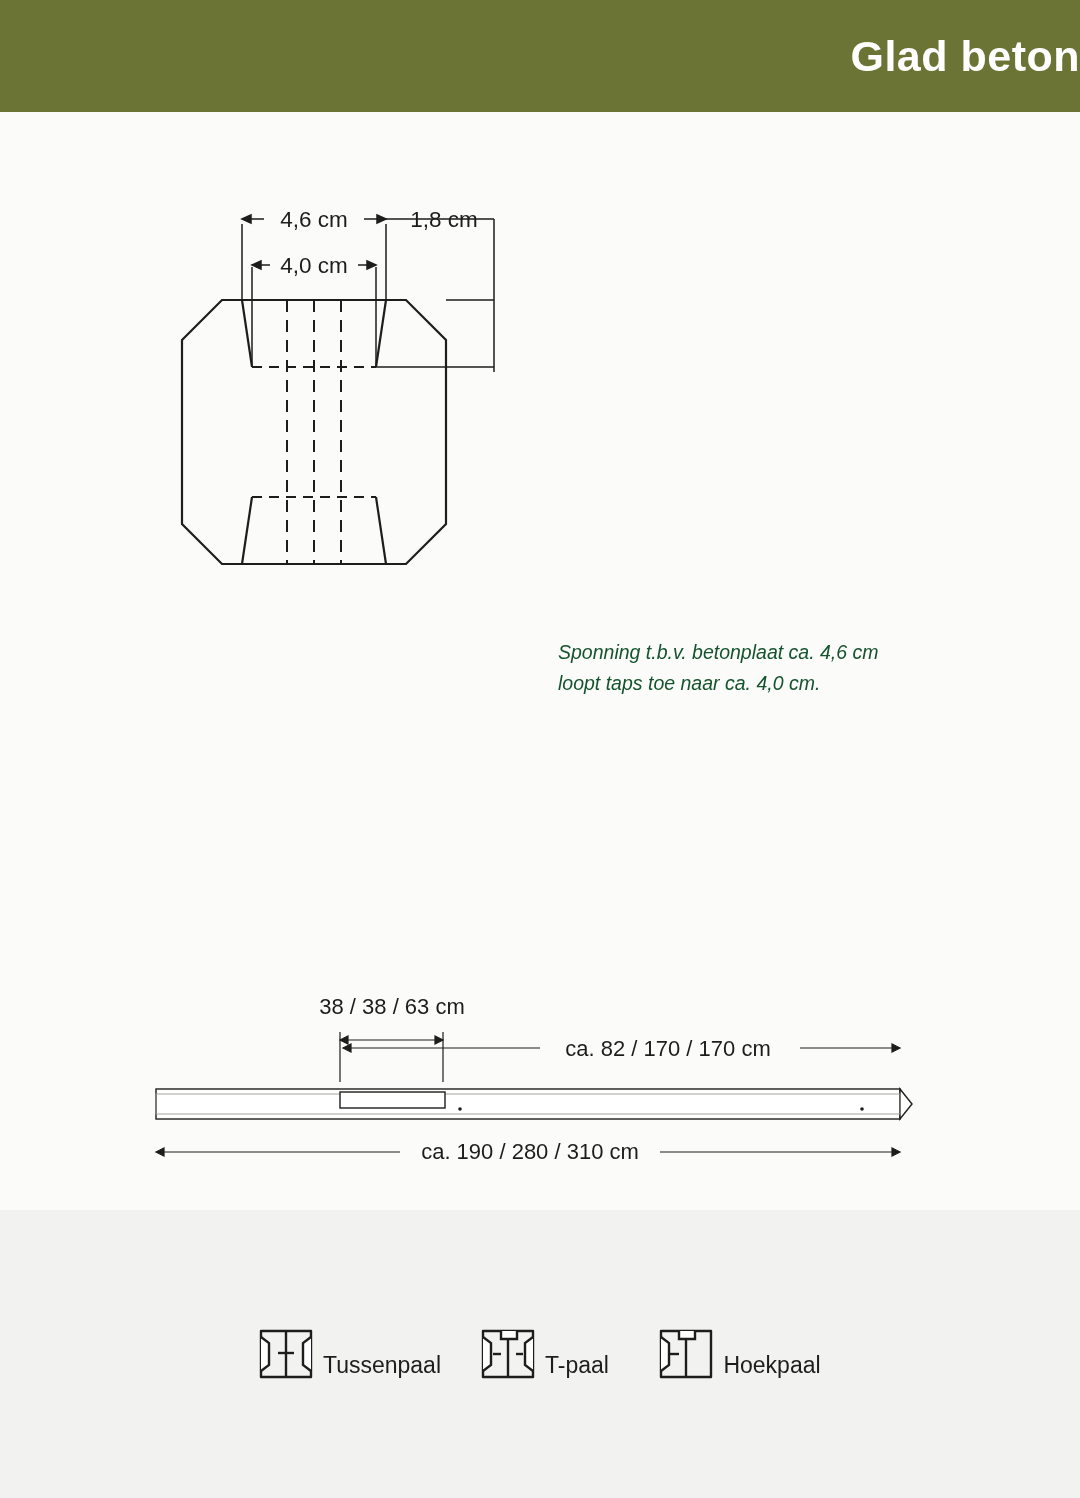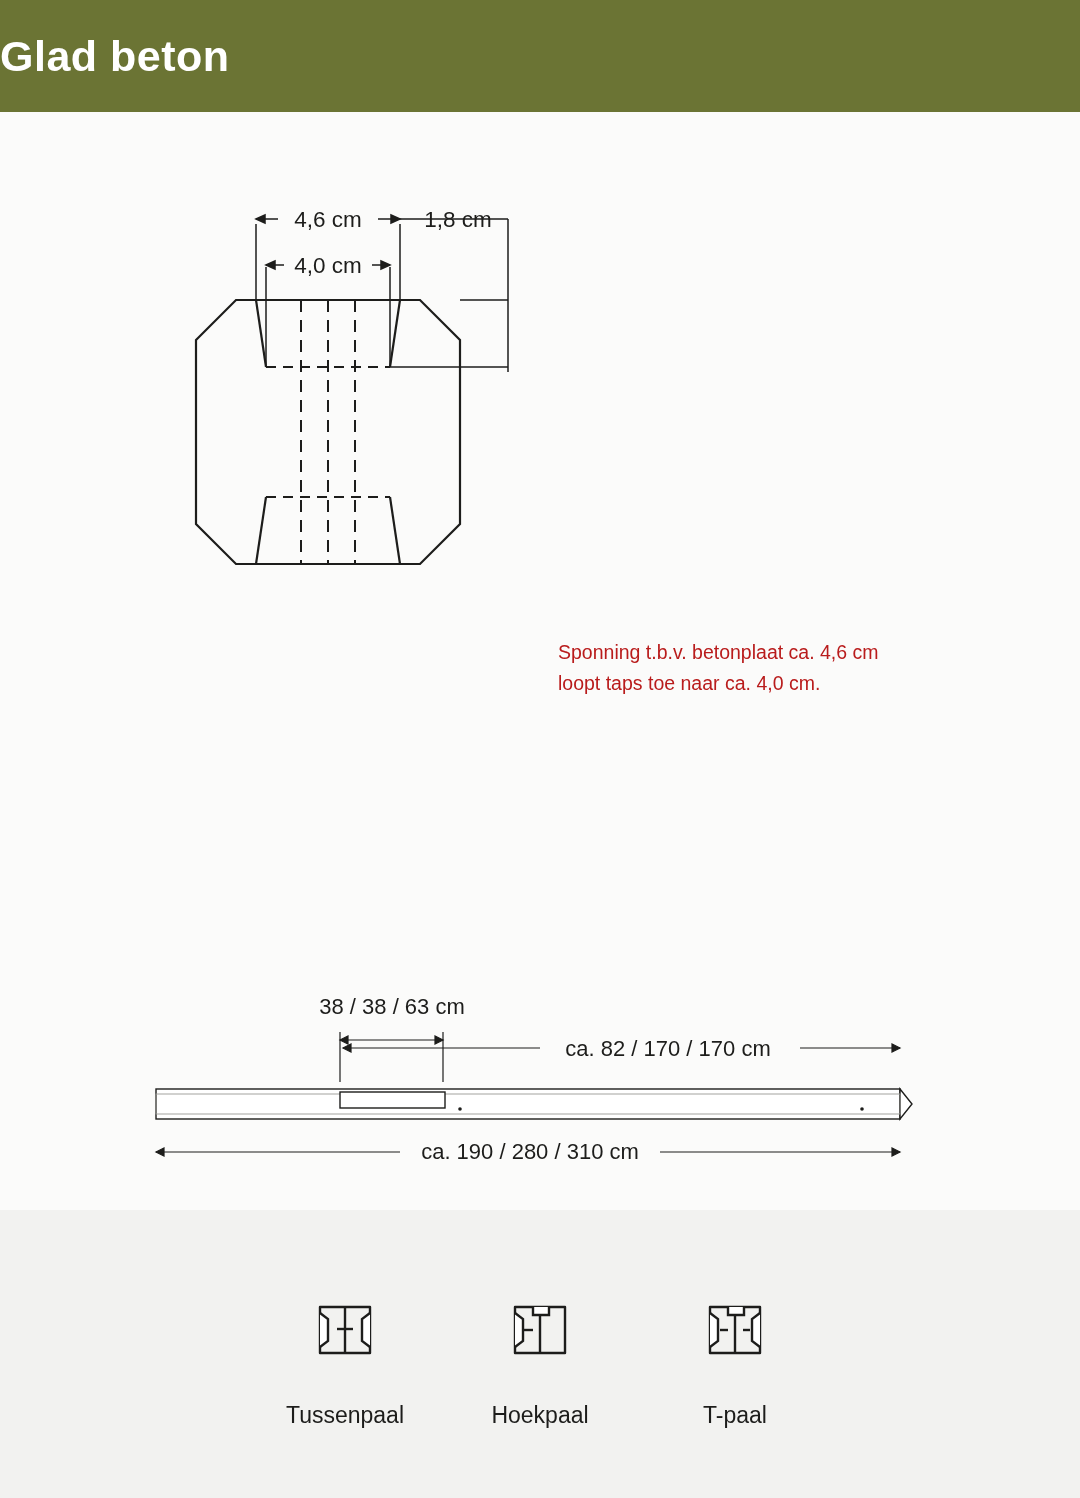--- a/index.html
+++ b/index.html
@@ -16,52 +16,53 @@
     overflow: hidden;
   }
 
   
   .header {
     width: 100%;
     height: 112px;
     background: #6b7434;
     display: flex;
     align-items: center;
-    justify-content: flex-start;
+    justify-content: flex-end;
   }
   .header-title {
     color: #ffffff;
     font-size: 43px;
     font-weight: bold;
     letter-spacing: 0.5px;
   }
 
   
   .diagram-area {
     position: relative;
     width: 1080px;
     height: 1100px;
   }
 
   .cross-section {
     position: absolute;
-    left: 128px;
+    left: 114px;
     top: 60px;
     width: 480px;
     height: 560px;
   }
 
   .note {
     position: absolute;
     left: 558px;
     top: 525px;
     width: 360px;
     font-size: 19.5px;
+    font-style: italic;
     line-height: 1.6;
-    color: #b91c1c;
+    color: #14532d;
   }
 
   .side-views {
     position: absolute;
     left: 100px;
     top: 732px;
     width: 880px;
     height: 330px;
   }
 
@@ -80,21 +81,21 @@
     height: 288px;
     background: #f2f2f0;
     display: flex;
     align-items: center;
     justify-content: center;
   }
   .post-type {
     width: 195px;
     height: 230px;
     display: flex;
-    flex-direction: column;
+    flex-direction: row;
     align-items: center;
     justify-content: center;
     position: relative;
     cursor: pointer;
   }
   .post-type .icon-wrap {
     height: 100px;
     display: flex;
     align-items: center;
     justify-content: center;
@@ -238,43 +239,43 @@
     <div class="icon-wrap">
       <svg width="74" height="74" viewBox="0 0 74 74">
         <path d="M 12 14 L 62 14 L 62 60 L 12 60 Z" fill="none" stroke="#1d1d1b" stroke-width="2.4" stroke-linejoin="round"></path>
         <path d="M 12 20 L 20 26 L 20 48 L 12 54" fill="#ffffff" stroke="#1d1d1b" stroke-width="2.4"></path>
         <path d="M 62 20 L 54 26 L 54 48 L 62 54" fill="#ffffff" stroke="#1d1d1b" stroke-width="2.4"></path>
         <path d="M 37 14 L 37 60" stroke="#1d1d1b" stroke-width="2.4"></path>
         <path d="M 29 36 L 45 36" stroke="#1d1d1b" stroke-width="2.4"></path>
       </svg>
     </div>
     <div class="label">Tussenpaal</div>
-  </div>
-
-  <div class="post-type">
-    <div class="icon-wrap">
-      <svg width="74" height="74" viewBox="0 0 74 74">
-        <path d="M 12 14 L 62 14 L 62 60 L 12 60 Z" fill="none" stroke="#1d1d1b" stroke-width="2.4" stroke-linejoin="round"></path>
-        <path d="M 12 20 L 20 26 L 20 48 L 12 54" fill="#ffffff" stroke="#1d1d1b" stroke-width="2.4"></path>
-        <path d="M 30 14 L 30 22 L 46 22 L 46 14" fill="#ffffff" stroke="#1d1d1b" stroke-width="2.4"></path>
-        <path d="M 37 22 L 37 60" stroke="#1d1d1b" stroke-width="2.4"></path>
-        <path d="M 20 37 L 30 37" stroke="#1d1d1b" stroke-width="2.4"></path>
-      </svg>
-    </div>
-    <div class="label">Hoekpaal</div>
   </div>
 
   <div class="post-type">
     <div class="icon-wrap">
       <svg width="74" height="74" viewBox="0 0 74 74">
         <path d="M 12 14 L 62 14 L 62 60 L 12 60 Z" fill="none" stroke="#1d1d1b" stroke-width="2.4" stroke-linejoin="round"></path>
         <path d="M 12 20 L 20 26 L 20 48 L 12 54" fill="#ffffff" stroke="#1d1d1b" stroke-width="2.4"></path>
         <path d="M 62 20 L 54 26 L 54 48 L 62 54" fill="#ffffff" stroke="#1d1d1b" stroke-width="2.4"></path>
         <path d="M 30 14 L 30 22 L 46 22 L 46 14" fill="#ffffff" stroke="#1d1d1b" stroke-width="2.4"></path>
         <path d="M 37 22 L 37 60" stroke="#1d1d1b" stroke-width="2.4"></path>
         <path d="M 22 37 L 30 37" stroke="#1d1d1b" stroke-width="2.4"></path>
         <path d="M 45 37 L 52 37" stroke="#1d1d1b" stroke-width="2.4"></path>
       </svg>
     </div>
     <div class="label">T-paal</div>
   </div>
 
+  <div class="post-type">
+    <div class="icon-wrap">
+      <svg width="74" height="74" viewBox="0 0 74 74">
+        <path d="M 12 14 L 62 14 L 62 60 L 12 60 Z" fill="none" stroke="#1d1d1b" stroke-width="2.4" stroke-linejoin="round"></path>
+        <path d="M 12 20 L 20 26 L 20 48 L 12 54" fill="#ffffff" stroke="#1d1d1b" stroke-width="2.4"></path>
+        <path d="M 30 14 L 30 22 L 46 22 L 46 14" fill="#ffffff" stroke="#1d1d1b" stroke-width="2.4"></path>
+        <path d="M 37 22 L 37 60" stroke="#1d1d1b" stroke-width="2.4"></path>
+        <path d="M 20 37 L 30 37" stroke="#1d1d1b" stroke-width="2.4"></path>
+      </svg>
+    </div>
+    <div class="label">Hoekpaal</div>
+  </div>
+
 </div>
 
 </body></html>

